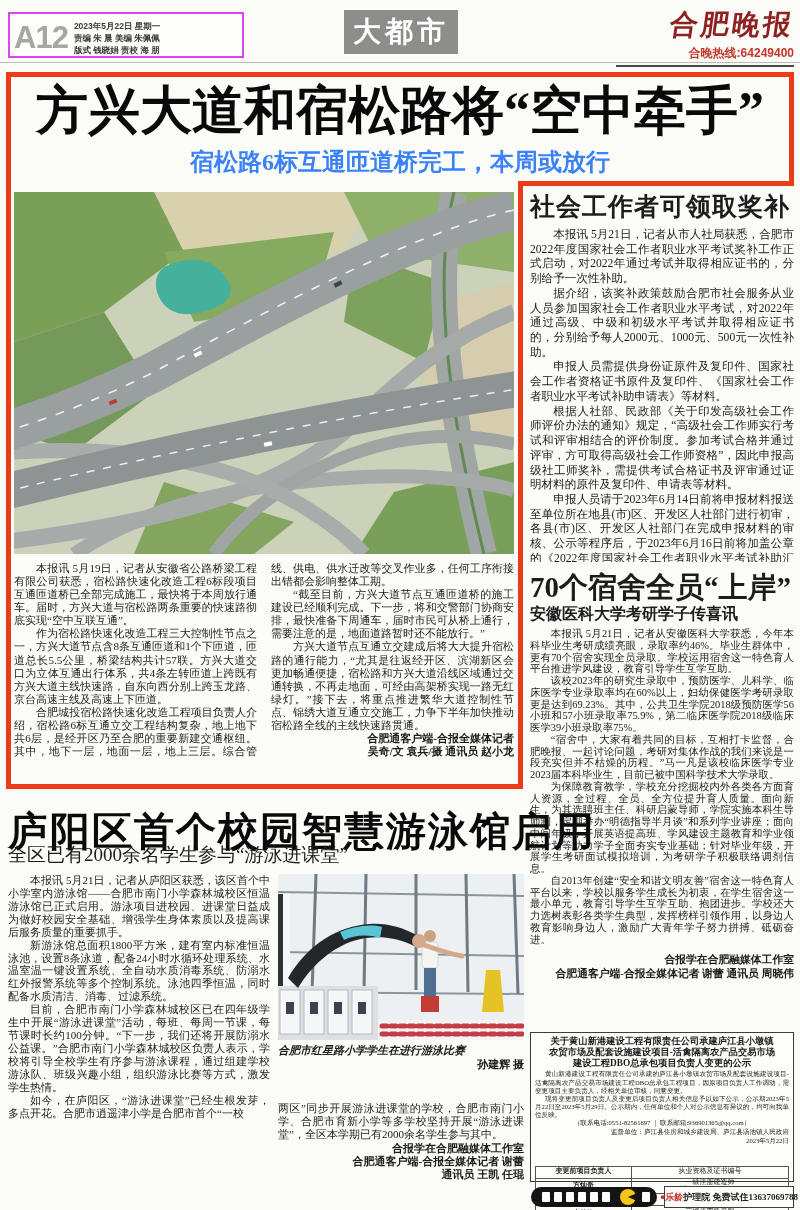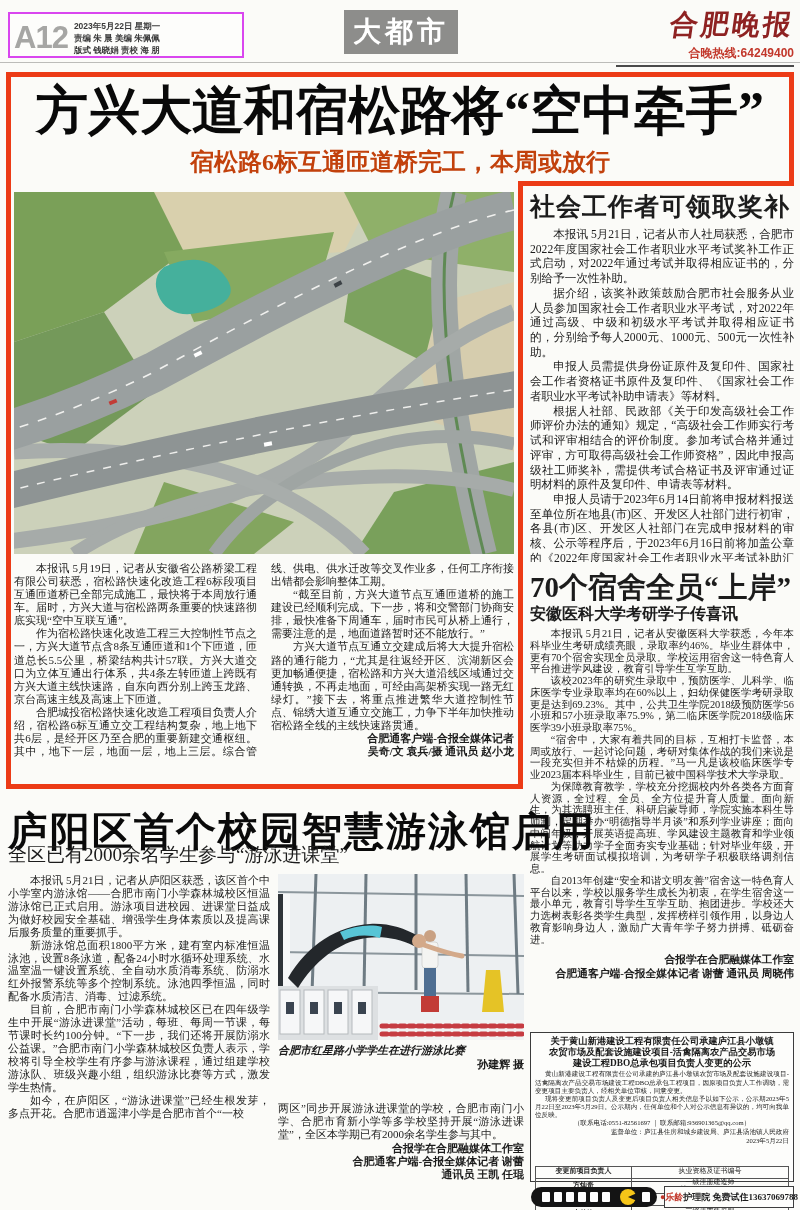--- a/index.html
+++ b/index.html
@@ -29,21 +29,21 @@
   .hdr-rule { left:0; top:62px; width:800px; height:1px; background:#bcbcb9; }
 
   
   .rb { background:#ec3b16; position:absolute; }
 
   
   .lead-headline { left:16px; top:82px; width:768px; text-align:center;
                    font-size:52px; font-weight:700; letter-spacing:0; line-height:1.1;
                    color:#090909; white-space:nowrap; }
   .lead-subhead { left:16px; top:146px; width:768px; text-align:center;
-                  font-size:24px; font-weight:bold; color:#c2410c; }
+                  font-size:24px; font-weight:bold; color:#3b82f6; }
   .photo1 { left:14px; top:192px; width:500px; height:362px; }
   .lead-body { left:14px; top:562px; width:500px; height:222px; overflow:hidden;
                column-count:2; column-gap:14px;
                font-size:11px; line-height:1.19; text-align:justify; }
   .lead-body p, .col-text p { text-indent:2em; }
   p.sig { text-indent:0; text-align:right; font-weight:bold; }
 
   
   .r1-headline { left:530px; top:190px; width:264px; font-size:25px; font-weight:900;
                  letter-spacing:1px; white-space:nowrap; }
@@ -164,21 +164,21 @@
     <p>根据人社部、民政部《关于印发高级社会工作师评价办法的通知》规定，“高级社会工作师实行考试和评审相结合的评价制度。参加考试合格并通过评审，方可取得高级社会工作师资格”，因此申报高级社工师奖补，需提供考试合格证书及评审通过证明材料的原件及复印件、申请表等材料。</p>
     <p>申报人员请于2023年6月14日前将申报材料报送至单位所在地县(市)区、开发区人社部门进行初审，各县(市)区、开发区人社部门在完成申报材料的审核、公示等程序后，于2023年6月16日前将加盖公章的《2022年度国家社会工作者职业水平考试补助汇总表》纸质版报送至市人社局1306室人才发展服务处。</p>
 
   </div>
 
   <div class="abs r2-headline">70个宿舍全员“上岸”</div>
   <div class="abs r2-subhead">安徽医科大学考研学子传喜讯</div>
   <div class="abs r2-body col-text">
     <p>本报讯 5月21日，记者从安徽医科大学获悉，今年本科毕业生考研成绩亮眼，录取率约46%。毕业生群体中，更有70个宿舍实现全员录取。学校运用宿舍这一特色育人平台推进学风建设，教育引导学生互学互助。</p>
     <p>该校2023年的研究生录取中，预防医学、儿科学、临床医学专业录取率均在60%以上，妇幼保健医学考研录取更是达到69.23%。其中，公共卫生学院2018级预防医学56小班和57小班录取率75.9%，第二临床医学院2018级临床医学39小班录取率75%。</p>
-    <p>“宿舍中，大家有着共同的目标，互相打卡监督，本周或放行、一起讨论问题，考研对集体作战的我们来说是一段充实但并不枯燥的历程。”马一凡是该校临床医学专业2023届本科毕业生，目前已被中国科学技术大学录取。</p>
+    <p>“宿舍中，大家有着共同的目标，互相打卡监督，合肥晚报、一起讨论问题，考研对集体作战的我们来说是一段充实但并不枯燥的历程。”马一凡是该校临床医学专业2023届本科毕业生，目前已被中国科学技术大学录取。</p>
     <p>为保障教育教学，学校充分挖掘校内外各类各方面育人资源，全过程、全员、全方位提升育人质量。面向新生，为其选聘班主任、科研启蒙导师，学院实施本科生导师制，定期举办“明德指导半月谈”和系列学业讲座；面向中间年级，开展英语提高班、学风建设主题教育和学业领航计划等助力学子全面夯实专业基础；针对毕业年级，开展学生考研面试模拟培训，为考研学子积极联络调剂信息。</p>
     <p>自2013年创建“安全和谐文明友善”宿舍这一特色育人平台以来，学校以服务学生成长为初衷，在学生宿舍这一最小单元，教育引导学生互学互助、抱团进步。学校还大力选树表彰各类学生典型，发挥榜样引领作用，以身边人教育影响身边人，激励广大青年学子努力拼搏、砥砺奋进。</p>
   </div>
   <div class="abs r2-sigs">
     <p class="sig">合报学在合肥融媒体工作室</p>
     <p class="sig">合肥通客户端-合报全媒体记者 谢蕾 通讯员 周晓伟</p>
   </div>
 
   <div class="abs notice">
     <div class="notice-title">关于黄山新港建设工程有限责任公司承建庐江县小墩镇</div>

